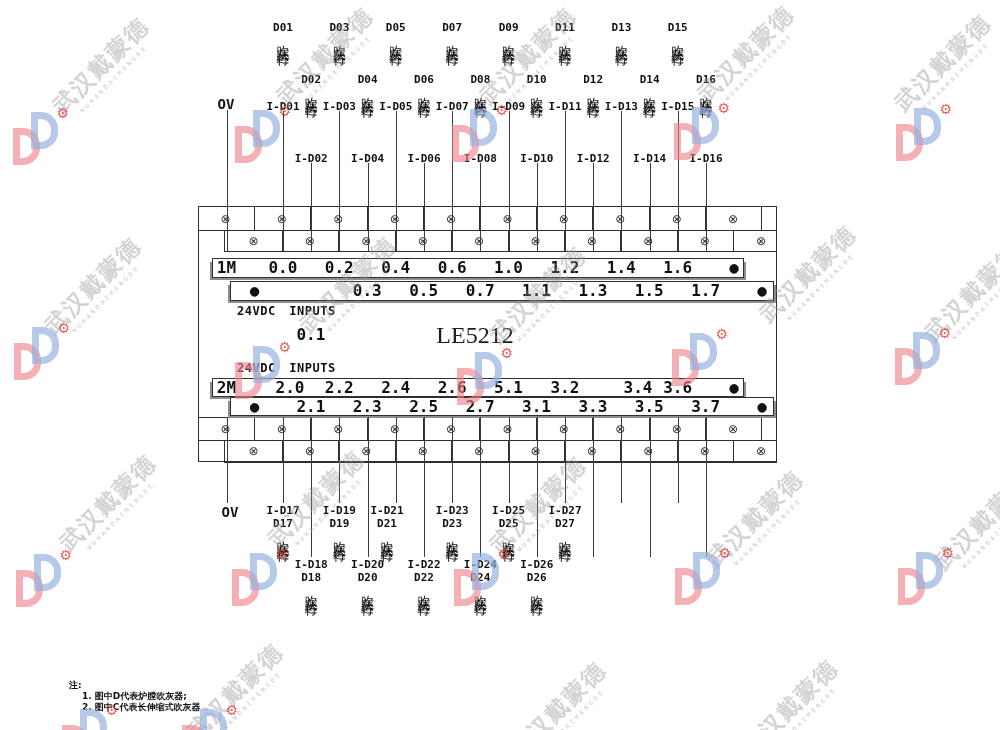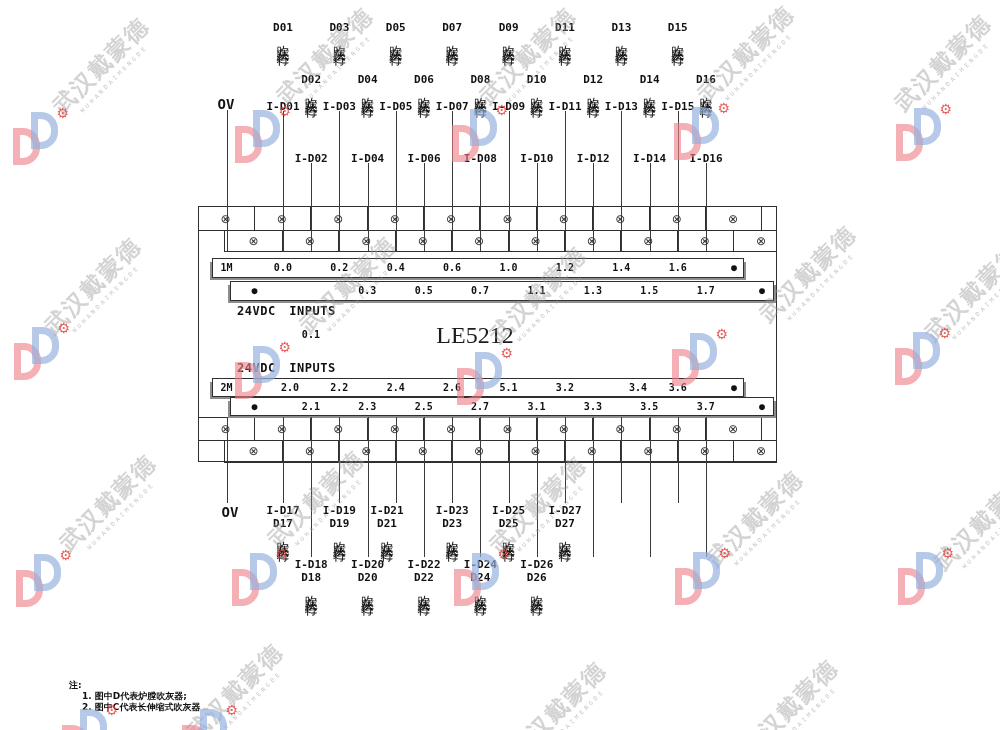--- a/index.html
+++ b/index.html
@@ -5,21 +5,21 @@
   html,body{margin:0;padding:0;background:#fff;}
   #app{position:relative;width:1000px;height:730px;background:#ffffff;overflow:hidden;
        font-family:"DejaVu Sans Mono","Liberation Mono",monospace;color:#1a1a1a;}
   .line{position:absolute;background:#2f2f2f;}
   .box{position:absolute;border:1px solid #2f2f2f;}
   .screw{position:absolute;transform:translate(-50%,-50%);font-size:12px;line-height:12px;color:#2f2f2f;
          font-family:"DejaVu Sans",sans-serif;}
   .wire{position:absolute;width:1px;background:#3a3a3a;}
   .bar{position:absolute;background:#fff;border:1px solid #2f2f2f;
        box-shadow:-3px 3px 0 -1px #8d8d8d,3px 3px 0 -1px #8d8d8d;}
-  .bar-label{position:absolute;transform:translateX(-50%);font-size:10px;font-weight:bold;color:#111;
+  .bar-label{position:absolute;transform:translateX(-50%);font-size:16px;font-weight:bold;color:#111;
              white-space:nowrap;}
   .chan{position:absolute;display:flex;flex-direction:column;align-items:center;transform:translateX(-50%);}
   .chan .dev,.chan .addr{font-size:11px;font-weight:bold;line-height:13px;white-space:nowrap;color:#111;}
   .chan .func{writing-mode:vertical-lr;text-orientation:upright;font-size:13px;line-height:15px;
               letter-spacing:2.5px;height:64px;margin:1px 0;color:#111;
               font-family:"DejaVu Sans",sans-serif;}
   .ovlabel{position:absolute;transform:translateX(-50%);font-size:14px;font-weight:bold;color:#111;}
   .power{position:absolute;font-size:12px;font-weight:bold;letter-spacing:.5px;word-spacing:6px;color:#111;}
   .model{position:absolute;left:402px;top:322px;width:146px;text-align:center;
          font-family:"Liberation Serif","DejaVu Serif",serif;font-size:24px;color:#1c1c1c;}

